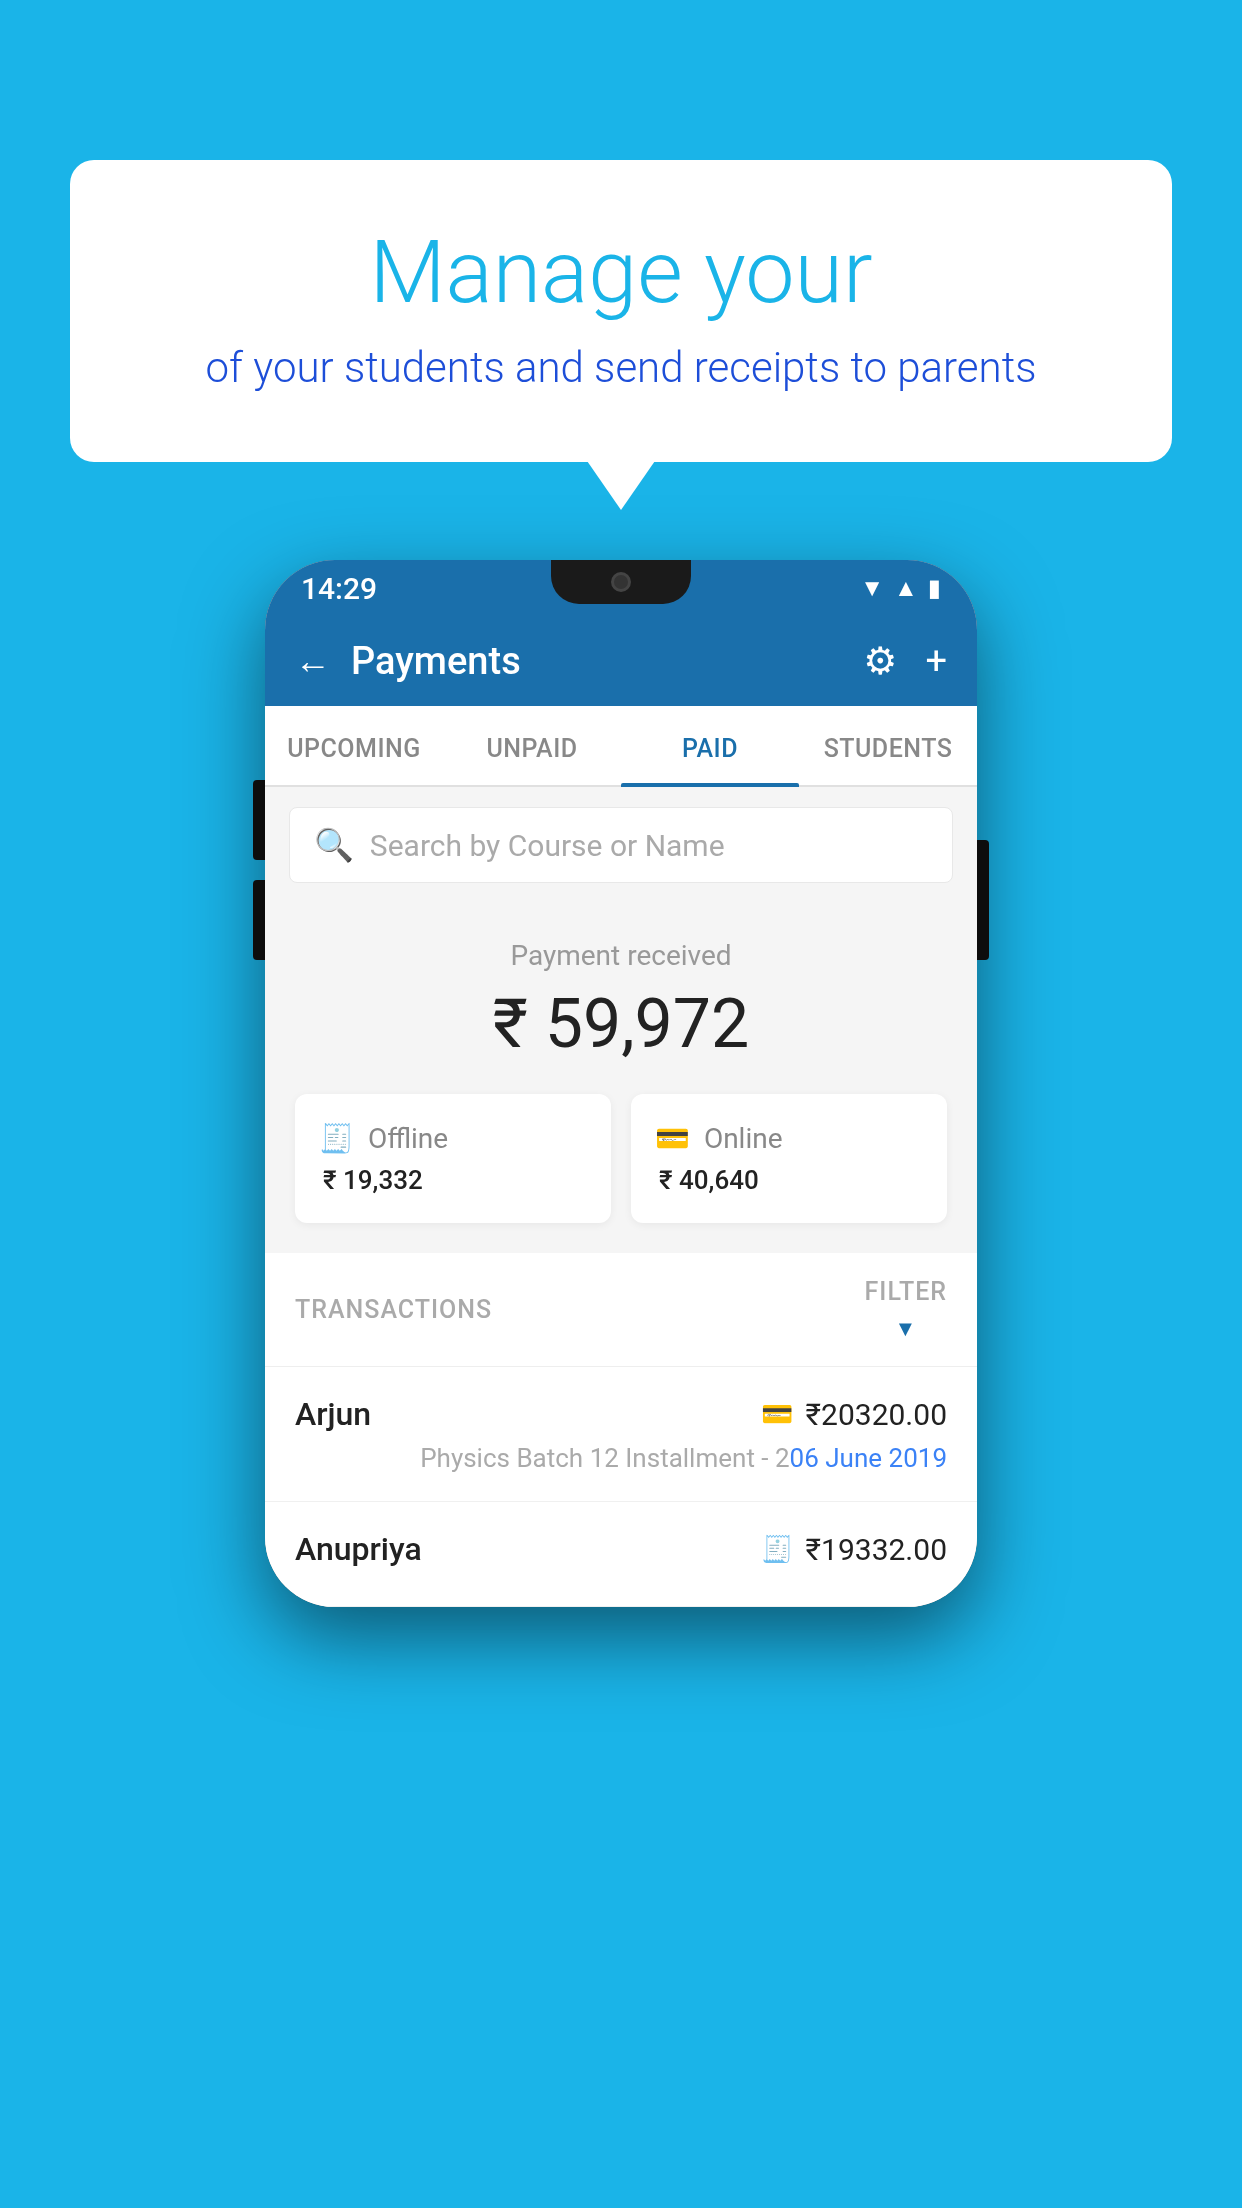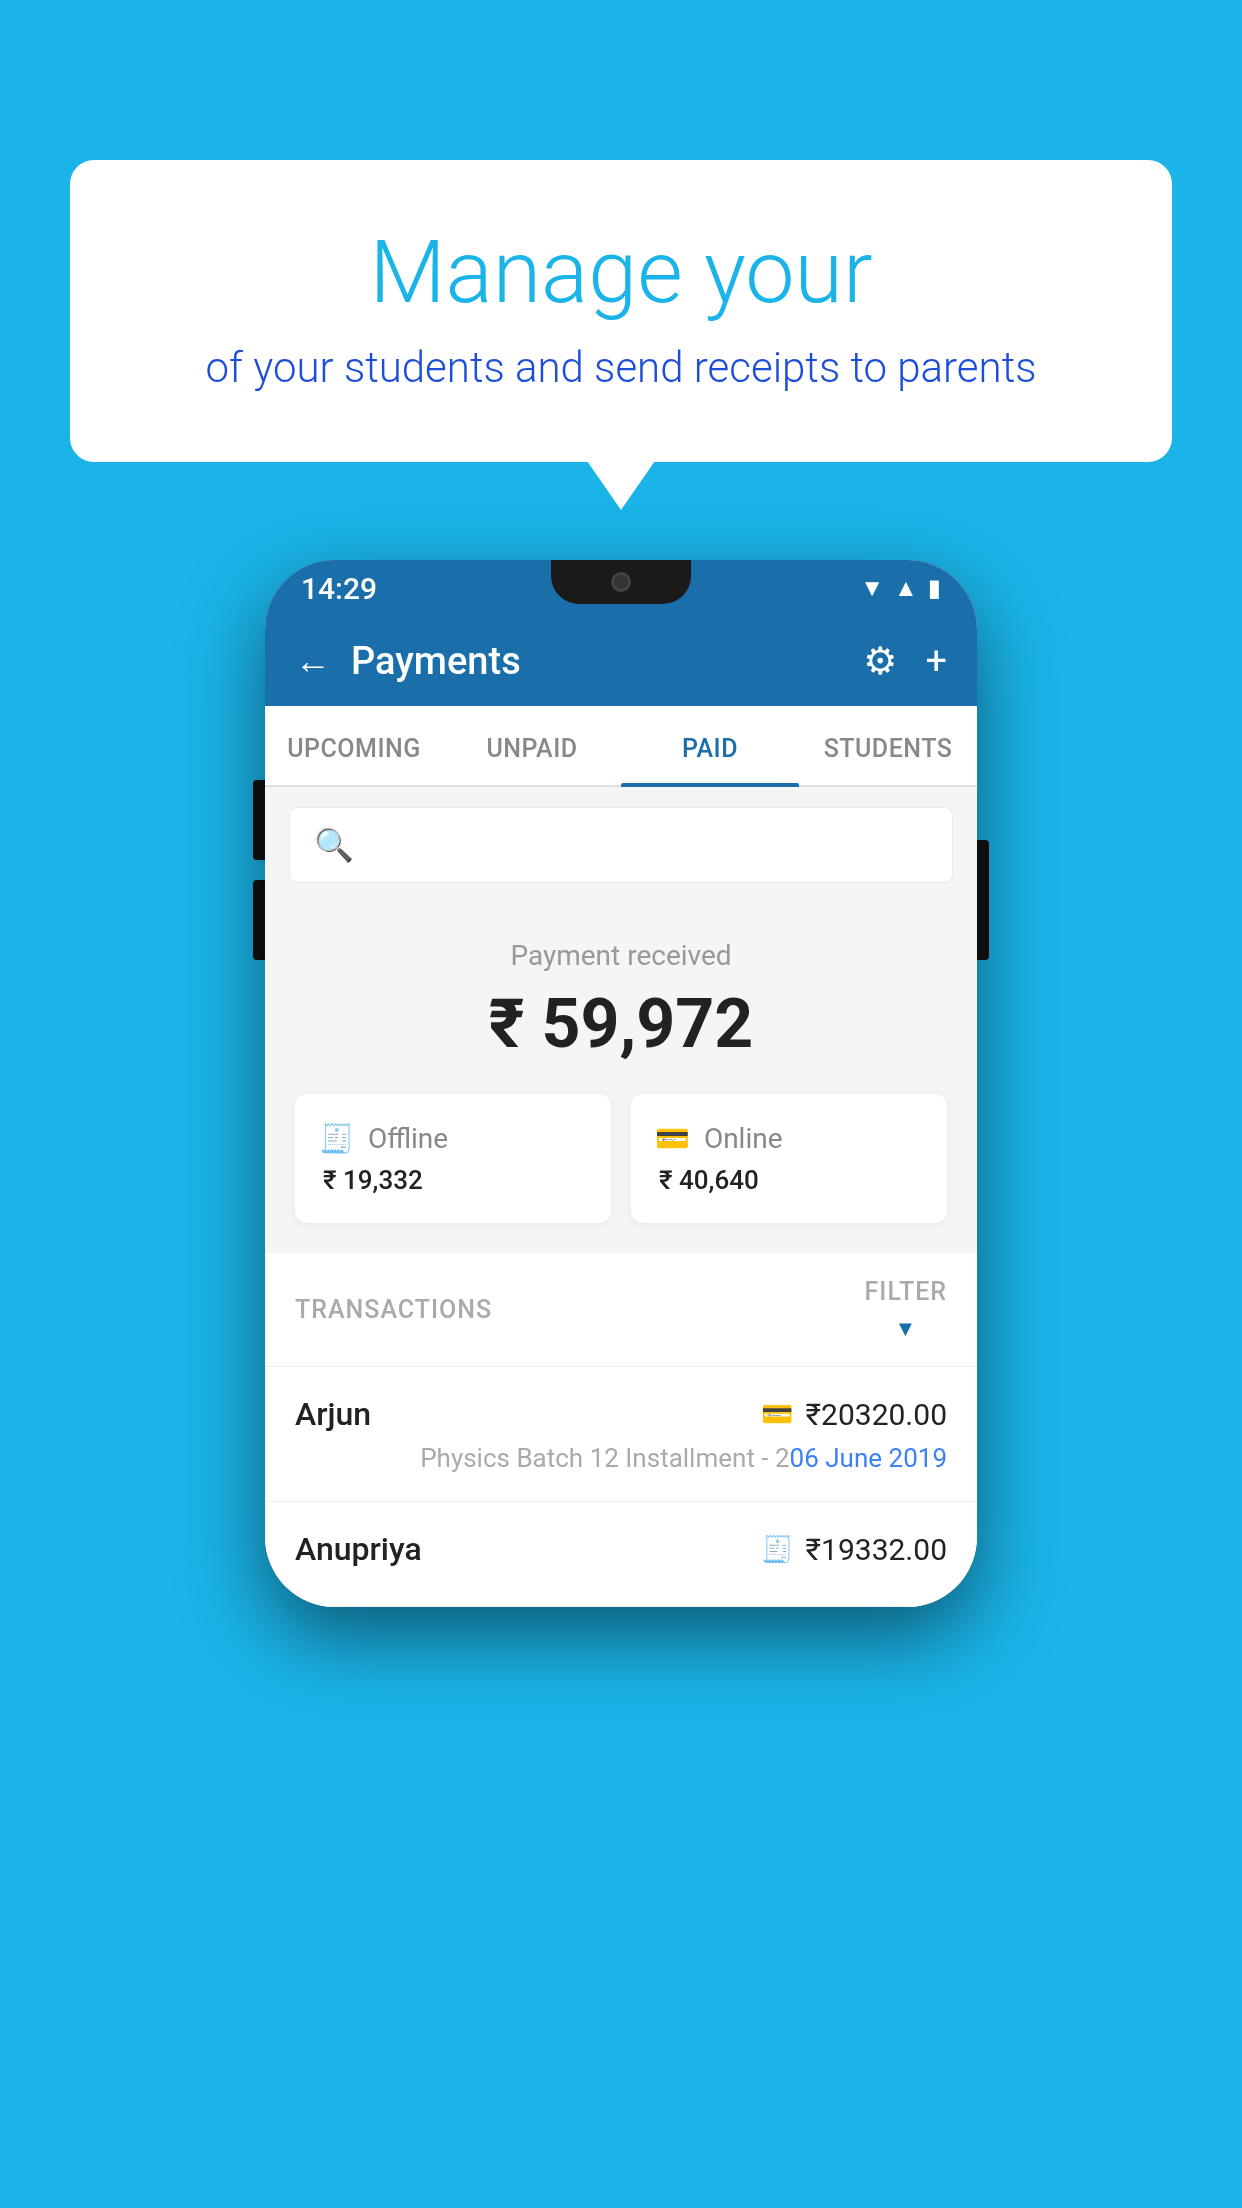--- a/index.html
+++ b/index.html
@@ -231,21 +231,21 @@
 
     .payment-label {
       color: #999;
       font-size: 28px;
       margin-bottom: 12px;
     }
 
     .payment-amount {
       color: #222;
       font-size: 68px;
-      font-weight: 700;
+      font-weight: 400;
       margin-bottom: 30px;
     }
 
     .payment-cards {
       display: flex;
       gap: 20px;
     }
 
     .payment-card {
       flex: 1;
@@ -460,20 +460,21 @@
             <span>PAID</span>
           </div>
           <div class="tab">
             <span>STUDENTS</span>
           </div>
         </div>
 
         <div class="search-container">
           <div class="search-bar">
             <span class="search-icon-el">🔍</span>
+            <span class="search-placeholder">Search by Course or Name</span>
           </div>
         </div>
 
         <div class="payment-summary">
           <div class="payment-label">Payment received</div>
           <div class="payment-amount">₹ 59,972</div>
           <div class="payment-cards">
             <div class="payment-card">
               <div class="card-header">
                 <span class="card-icon">🧾</span>

